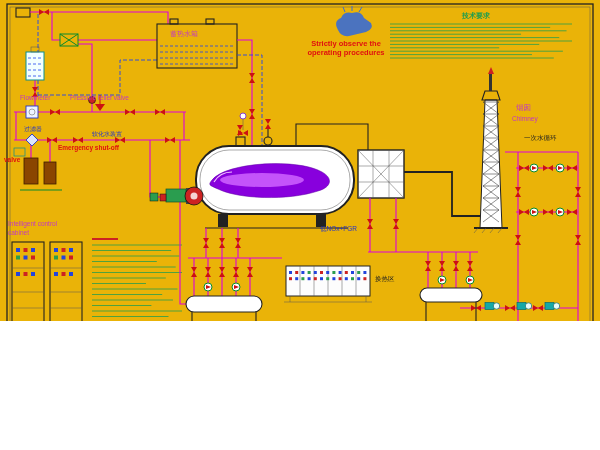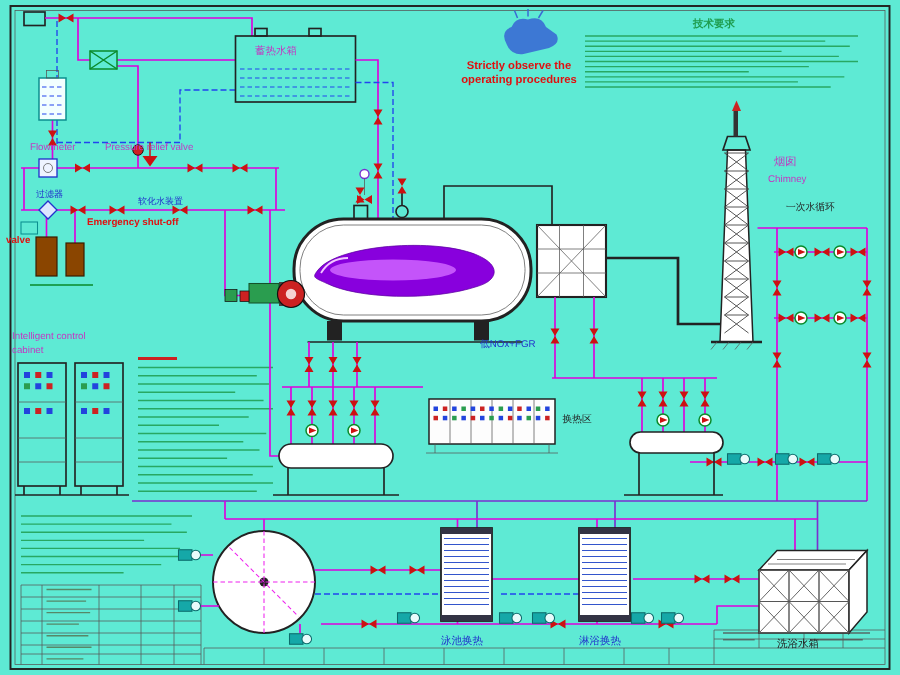--- a/index.html
+++ b/index.html
@@ -1,16 +1,16 @@
 <!DOCTYPE html>
 <html><head>
 <meta charset="utf-8">
 <style>
   html,body{margin:0;padding:0;background:#fff;}
-  .stage{width:600px;height:450px;position:relative;background:#5eead4;overflow:hidden;
+  .stage{width:600px;height:321px;position:relative;background:#eab308;overflow:hidden;
          font-family:"Liberation Sans","DejaVu Sans",sans-serif;}
   svg{display:block;}
   svg text{font-family:"Liberation Sans","DejaVu Sans",sans-serif;}
   .pk{stroke:#222;stroke-width:1.1;fill:none;}
   .pk2{stroke:#222;stroke-width:1.8;fill:none;}
   .thin{stroke:#555;stroke-width:0.5;fill:none;}
   .pm{stroke:#dd00dd;stroke-width:1.1;fill:none;}
   .pmd{stroke:#ee22ee;stroke-width:0.7;fill:none;stroke-dasharray:3 2;}
   .pp{stroke:#7a2fd0;stroke-width:1.1;fill:none;}
   .pbd{stroke:#2244ee;stroke-width:0.9;fill:none;stroke-dasharray:4 2;}

